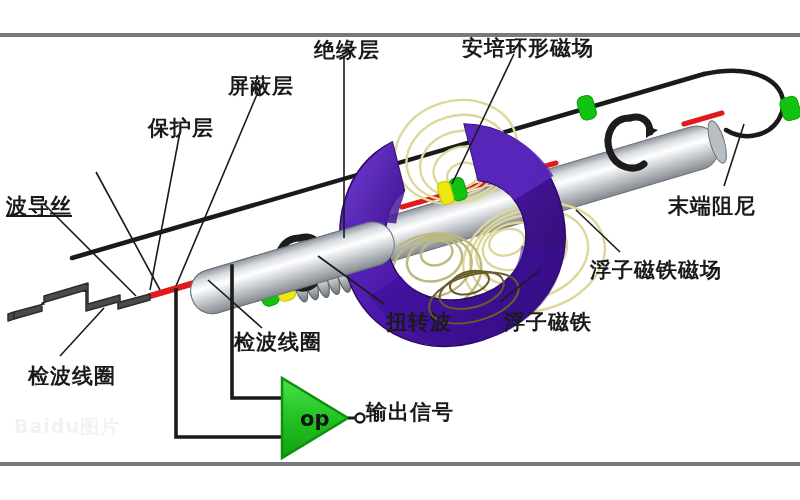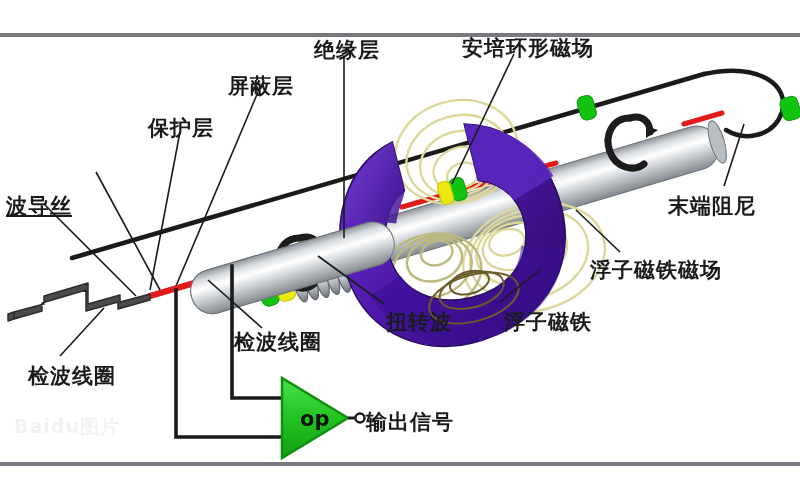--- a/index.html
+++ b/index.html
@@ -241,17 +241,17 @@
   <div class="lbl" style="left: 148px; top: 118px;">保护层</div>
   <div class="lbl" style="left: 228px; top: 76px;">屏蔽层</div>
   <div class="lbl" style="left: 314px; top: 40px;">绝缘层</div>
   <div class="lbl" style="left: 668px; top: 196px;">末端阻尼</div>
   <div class="lbl" style="left: 462px; top: 38px;">安培环形磁场</div>
   <div class="lbl" style="left: 578px; top: 260px; margin-left: 12px;">浮子磁铁磁场</div>
   <div class="lbl" style="left: 504px; top: 312px;">浮子磁铁</div>
   <div class="lbl" style="left: 386px; top: 312px; text-align: right;">扭转波</div>
   <div class="lbl" style="left: 234px; top: 332px;">检波线圈</div>
   <div class="lbl" style="left: 28px; top: 366px;">检波线圈</div>
-  <div class="lbl" style="left: 366px; top: 412px;">输出信号</div>
+  <div class="lbl" style="left: 366px; top: 402px;">输出信号</div>
 
   <div id="wm">Baidu图片</div>
 
 </div>
 
 </body></html>

